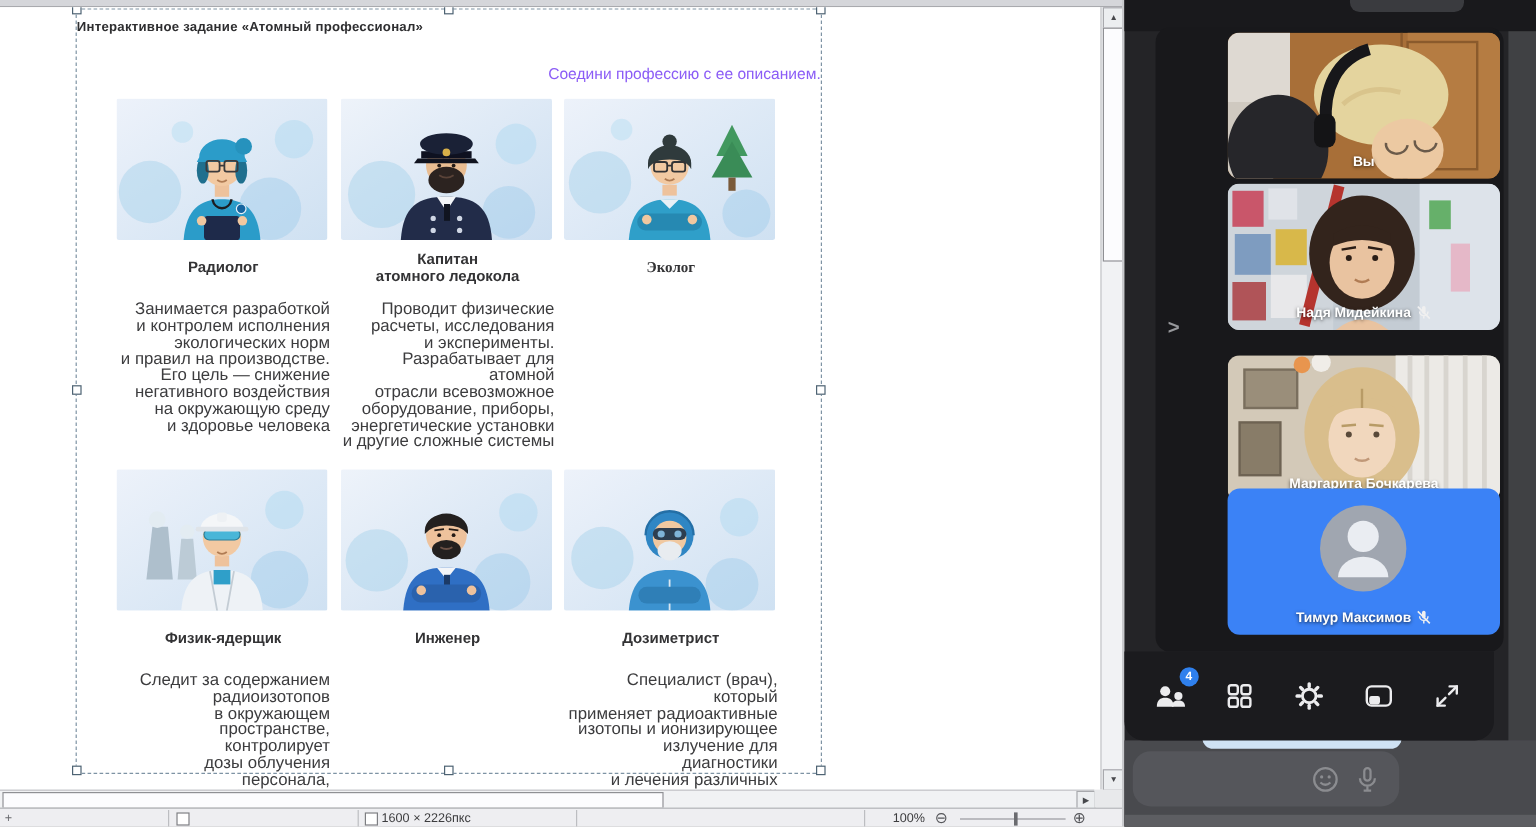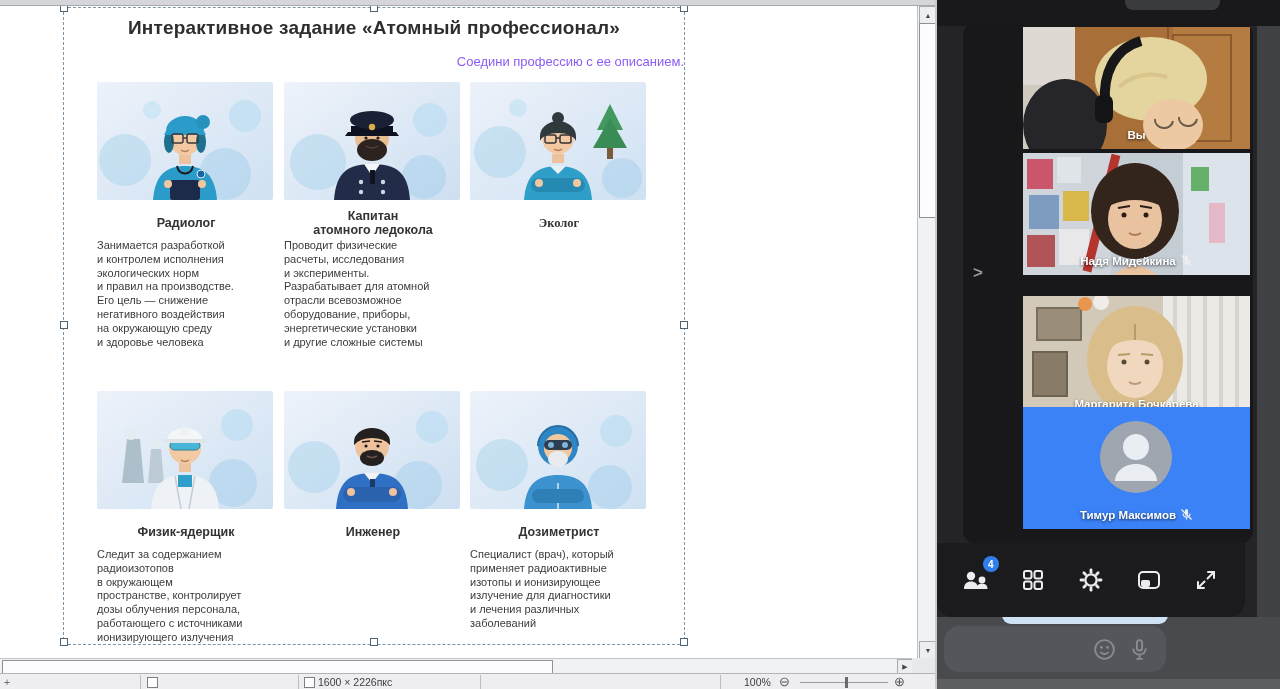--- a/index.html
+++ b/index.html
@@ -7,43 +7,43 @@
           font-family:"Liberation Sans",sans-serif;background:#fff;}
   .abs{position:absolute;}
   
   #editor{left:0;top:0;width:937px;height:689px;background:#fff;}
   #editor-topbar{left:0;top:0;width:937px;height:5px;background:#d5d6da;border-bottom:1px solid #a9aaae;}
   #canvas{left:0;top:6px;width:917px;height:652px;background:#fff;overflow:hidden;}
   
   #selection{left:63px;top:1px;width:620px;height:636px;border:1px dashed #7e93a4;}
   .handle{position:absolute;width:6px;height:6px;background:#fff;border:1px solid #4e6373;}
   
-  .ws-title{left:0;top:9px;width:620px;text-align:center;font-size:19px;font-weight:bold;color:#2e2e30;letter-spacing:.2px;}
+  .ws-title{left:0;top:9px;width:620px;text-align:left;font-size:11px;font-weight:bold;color:#2e2e30;letter-spacing:.2px;}
   .ws-subtitle{left:0;top:46px;width:620px;text-align:right;font-size:13px;color:#8b5cf6;}
   .card{position:absolute;width:178px;}
   .card-img{width:176px;height:118px;border-radius:2px;overflow:hidden;}
   .card-title{margin-top:7px;height:32px;display:flex;align-items:center;justify-content:center;
               font-size:12.5px;font-weight:bold;color:#333335;text-align:center;white-space:pre-line;line-height:14px;}
-  .card-desc{margin-top:0;font-size:11px;line-height:13.8px;color:#3c3c3e;text-align:left;white-space:pre-line;}
+  .card-desc{margin-top:12px;font-size:14px;line-height:13.8px;color:#3c3c3e;text-align:right;white-space:pre-line;}
   
   .sb-track{background:#f1f2f4;}
   .sb-btn{position:absolute;background:#eceef0;border:1px solid #a8a9ad;color:#47484c;
           display:flex;align-items:center;justify-content:center;font-size:7px;}
   .sb-thumb{position:absolute;background:#fcfcfe;border:1px solid #8f9094;}
   #statusbar{left:0;top:673px;width:937px;height:16px;background:#eeeef1;border-top:1px solid #b2b3b7;
              font-size:10.5px;color:#3d3d3f;}
   .status-divider{position:absolute;top:1px;width:1px;height:14px;background:#bcbdc1;}
   .mini-ico{position:absolute;top:3px;width:9px;height:9px;border:1px solid #7d7e82;background:#fff;}
   
   #meeting{left:937px;top:0;width:343px;height:689px;background:#242427;color:#fff;}
   #meet-rightstrip{left:320px;top:8px;width:23px;height:610px;background:#404144;}
   #meet-topbar{left:0;top:0;width:343px;height:26px;background:#19191c;}
   #meet-pill{left:188px;top:-7px;width:95px;height:17px;background:#3a3b3f;border-radius:8px;}
   #video-wrap{left:26px;top:23px;width:290px;height:520px;background:#18181b;border-radius:12px;}
-  .tile{position:absolute;left:60px;width:227px;height:122px;border-radius:0;overflow:hidden;background:#111;}
+  .tile{position:absolute;left:60px;width:227px;height:122px;border-radius:10px;overflow:hidden;background:#111;}
   .tile-label{position:absolute;left:0;bottom:8px;width:100%;text-align:center;font-size:11.5px;font-weight:bold;
               color:#fff;text-shadow:0 1px 3px rgba(0,0,0,.7);display:flex;align-items:center;justify-content:center;gap:4px;}
   #chevron{left:32px;top:260px;width:18px;height:26px;color:#97989c;font-size:17px;font-weight:bold;
            display:flex;align-items:center;justify-content:center;cursor:pointer;}
   #chat-region{left:0;top:617px;width:343px;height:72px;background:#494a4e;}
   #chat-bubble{left:65px;top:-11px;width:158px;height:18px;background:#cfe2f4;border-radius:9px;
                font-size:9px;color:#84a7c9;text-align:right;padding-right:8px;line-height:17px;}
   #meet-toolbar{left:0;top:543px;width:308px;height:74px;background:#1b1b1e;border-radius:0 0 16px 16px;
                 display:flex;align-items:center;justify-content:space-around;padding:0 10px;box-sizing:border-box;}
   .tool-btn{position:relative;width:34px;height:34px;display:flex;align-items:center;justify-content:center;cursor:pointer;}

